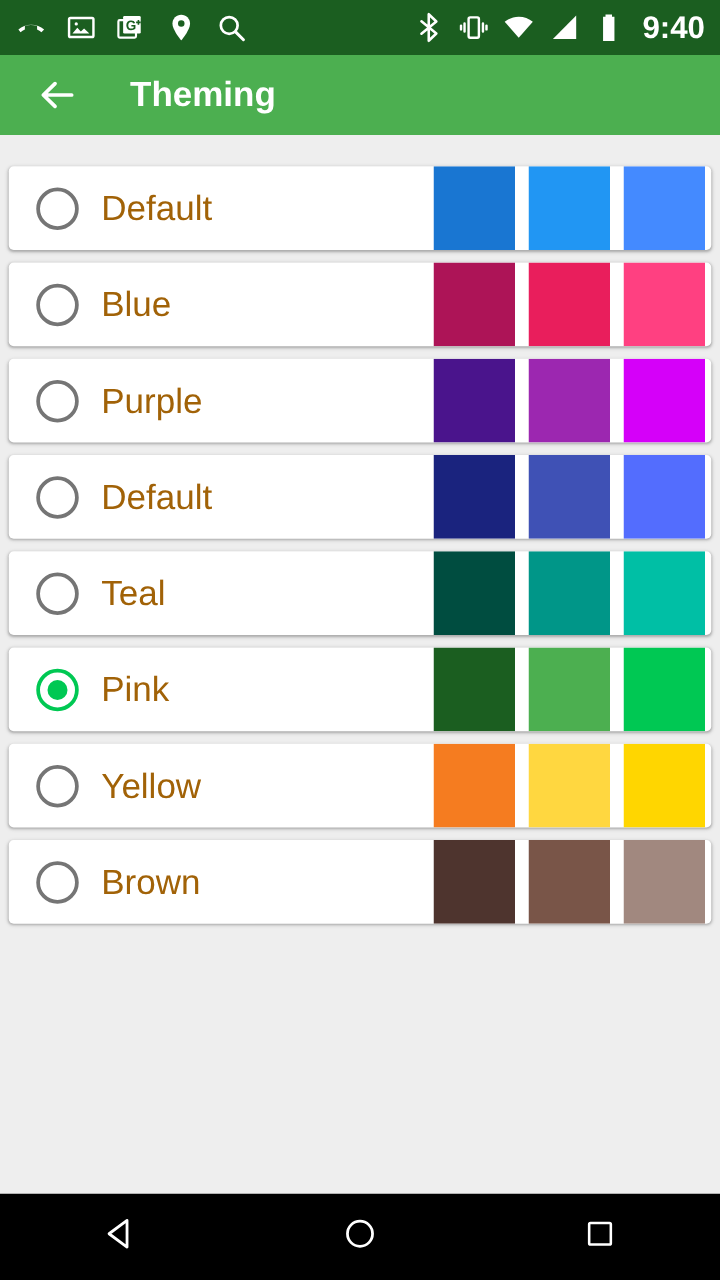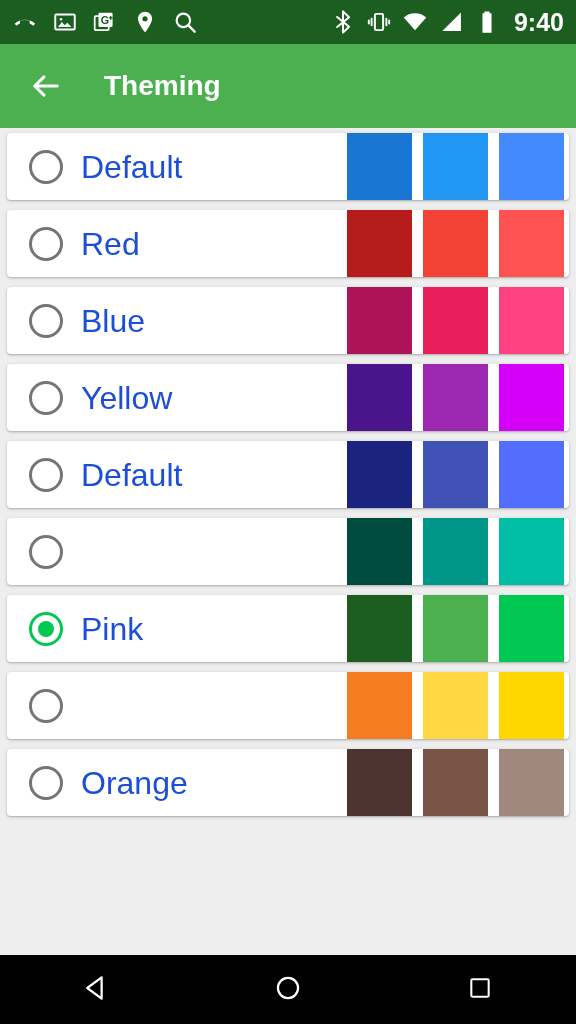--- a/index.html
+++ b/index.html
@@ -23,21 +23,21 @@
   .sb-right { display:flex; align-items:center; gap:10px; flex:0 0 auto;text-align:center; }
   .sb-ico { width:26px; height:26px; display:block; }
   .sb-ico svg { display:block; width:26px; height:26px; }
   .sb-clock {
     color:#ffffff; font-size:25px; font-weight:bold;
     letter-spacing:0px; margin-left:4px; line-height:1;
   }
 
   
   .appbar {
-    position:absolute; top:44px; left:0; width:576px; height:84px;
+    position:absolute; top:44px; left:0; width:576px; height:64px;
     background:#4CAF50;
     display:flex; align-items:center;
   }
   .back-btn {
     width:56px; height:56px; margin-left:18px;
     display:flex; align-items:center; justify-content:center;
     cursor:pointer;
   }
   .back-btn svg { display:block; }
   .appbar-title {
@@ -77,21 +77,21 @@
   .theme-card.selected .radio { border-color:#00C853; }
   .theme-card.selected .radio::after {
     content:"";
     position:absolute; top:50%; left:50%;
     transform:translate(-50%,-50%);
     width:16px; height:16px; border-radius:50%;
     background:#00C853;
   }
   .theme-label {
     margin-left:18px;
-    font-size:32px; color:#1d4ed8;
+    font-size:28px; color:#a16207;
     line-height:1;
     flex:1 1 auto;
     white-space:nowrap;
   }
   .swatches {
     position:absolute; top:0; right:5px; height:100%;
     display:flex; align-items:stretch;
   }
   .swatch { width:65px; height:100%; flex:0 0 auto; }
   .swatch + .swatch { margin-left:11px; }
@@ -198,82 +198,75 @@
         <div class="radio"></div>
         <div class="theme-label">Default</div>
         <div class="swatches">
           <div class="swatch" style="background: rgb(25, 118, 210);"></div>
           <div class="swatch" style="background: rgb(33, 150, 243);"></div>
           <div class="swatch" style="background: rgb(68, 138, 255);"></div>
         </div>
       </div>
       <div class="theme-card">
         <div class="radio"></div>
-        <div class="theme-label">Red</div>
-        <div class="swatches">
-          <div class="swatch" style="background: rgb(183, 28, 28);"></div>
-          <div class="swatch" style="background: rgb(244, 67, 54);"></div>
-          <div class="swatch" style="background: rgb(255, 82, 82);"></div>
-        </div>
-      </div>
-      <div class="theme-card">
-        <div class="radio"></div>
         <div class="theme-label">Blue</div>
         <div class="swatches">
           <div class="swatch" style="background: rgb(173, 20, 87);"></div>
           <div class="swatch" style="background: rgb(233, 30, 92);"></div>
           <div class="swatch" style="background: rgb(255, 64, 129);"></div>
         </div>
       </div>
       <div class="theme-card">
         <div class="radio"></div>
-        <div class="theme-label">Yellow</div>
+        <div class="theme-label">Purple</div>
         <div class="swatches">
           <div class="swatch" style="background: rgb(74, 20, 140);"></div>
           <div class="swatch" style="background: rgb(156, 39, 176);"></div>
           <div class="swatch" style="background: rgb(213, 0, 249);"></div>
         </div>
       </div>
       <div class="theme-card">
         <div class="radio"></div>
         <div class="theme-label">Default</div>
         <div class="swatches">
           <div class="swatch" style="background: rgb(26, 35, 126);"></div>
           <div class="swatch" style="background: rgb(63, 81, 181);"></div>
           <div class="swatch" style="background: rgb(83, 109, 254);"></div>
         </div>
       </div>
       <div class="theme-card">
         <div class="radio"></div>
+        <div class="theme-label">Teal</div>
         <div class="swatches">
           <div class="swatch" style="background: rgb(0, 77, 64);"></div>
           <div class="swatch" style="background: rgb(0, 150, 136);"></div>
           <div class="swatch" style="background: rgb(0, 191, 165);"></div>
         </div>
       </div>
       <div class="theme-card selected">
         <div class="radio"></div>
         <div class="theme-label">Pink</div>
         <div class="swatches">
           <div class="swatch" style="background: rgb(27, 94, 32);"></div>
           <div class="swatch" style="background: rgb(76, 175, 80);"></div>
           <div class="swatch" style="background: rgb(0, 200, 83);"></div>
         </div>
       </div>
       <div class="theme-card">
         <div class="radio"></div>
+        <div class="theme-label">Yellow</div>
         <div class="swatches">
           <div class="swatch" style="background: rgb(245, 124, 32);"></div>
           <div class="swatch" style="background: rgb(255, 215, 64);"></div>
           <div class="swatch" style="background: rgb(255, 214, 0);"></div>
         </div>
       </div>
       <div class="theme-card">
         <div class="radio"></div>
-        <div class="theme-label">Orange</div>
+        <div class="theme-label">Brown</div>
         <div class="swatches">
           <div class="swatch" style="background: rgb(78, 52, 46);"></div>
           <div class="swatch" style="background: rgb(121, 85, 72);"></div>
           <div class="swatch" style="background: rgb(161, 136, 127);"></div>
         </div>
       </div>
     </div>
 
   <div class="navbar">
     <div class="nav-btn">

